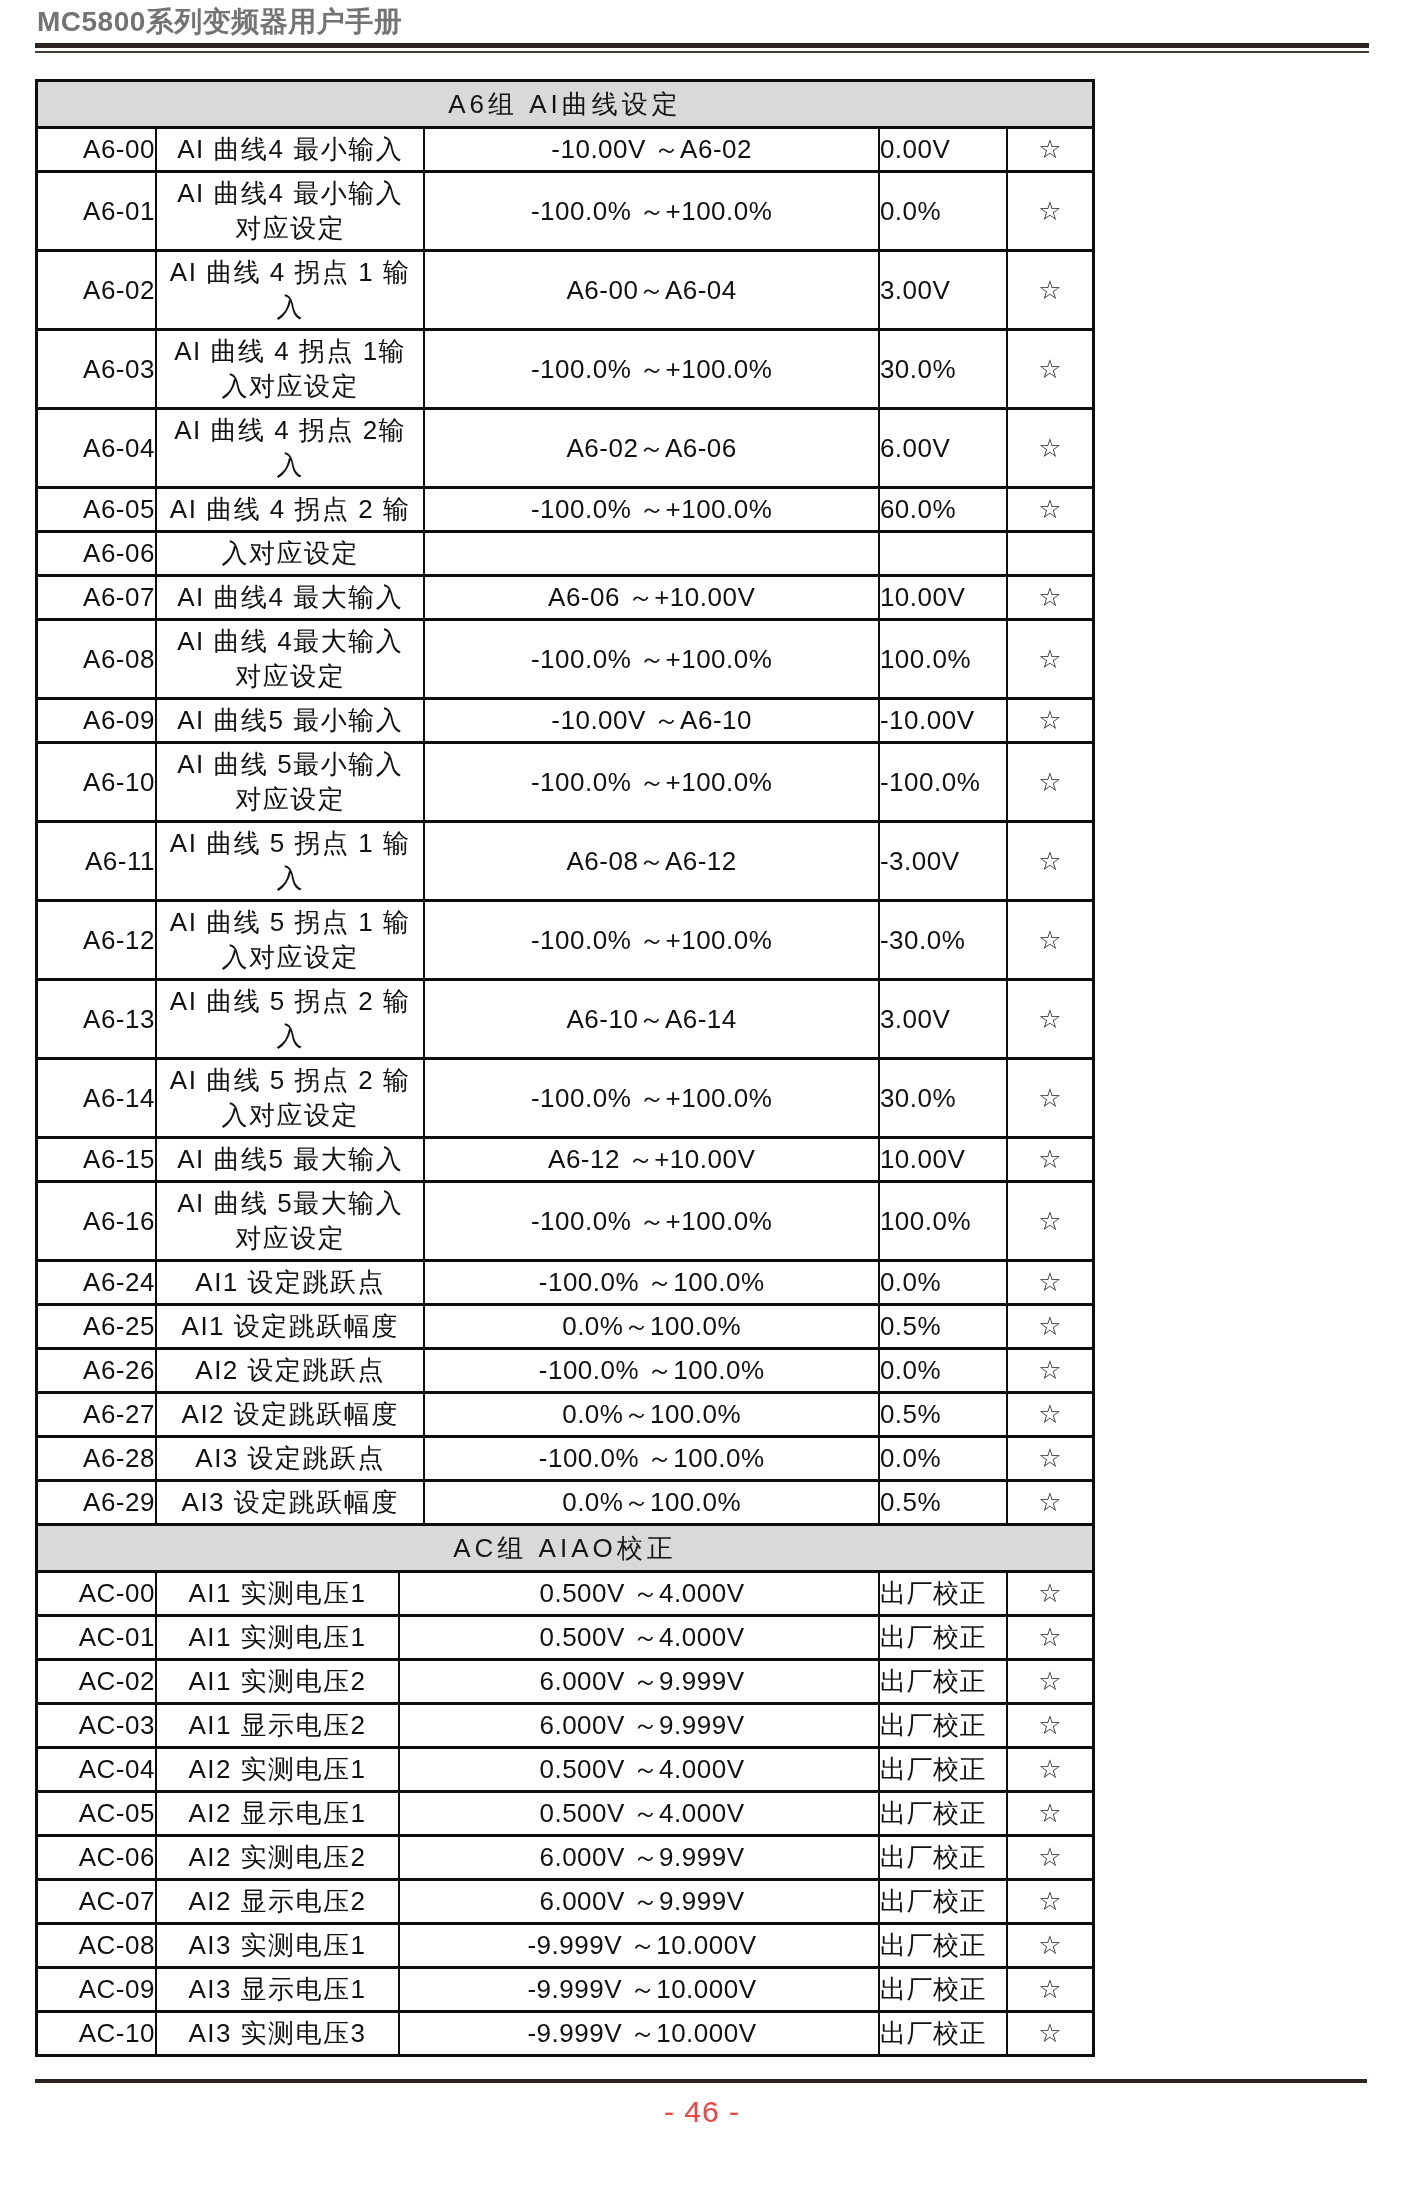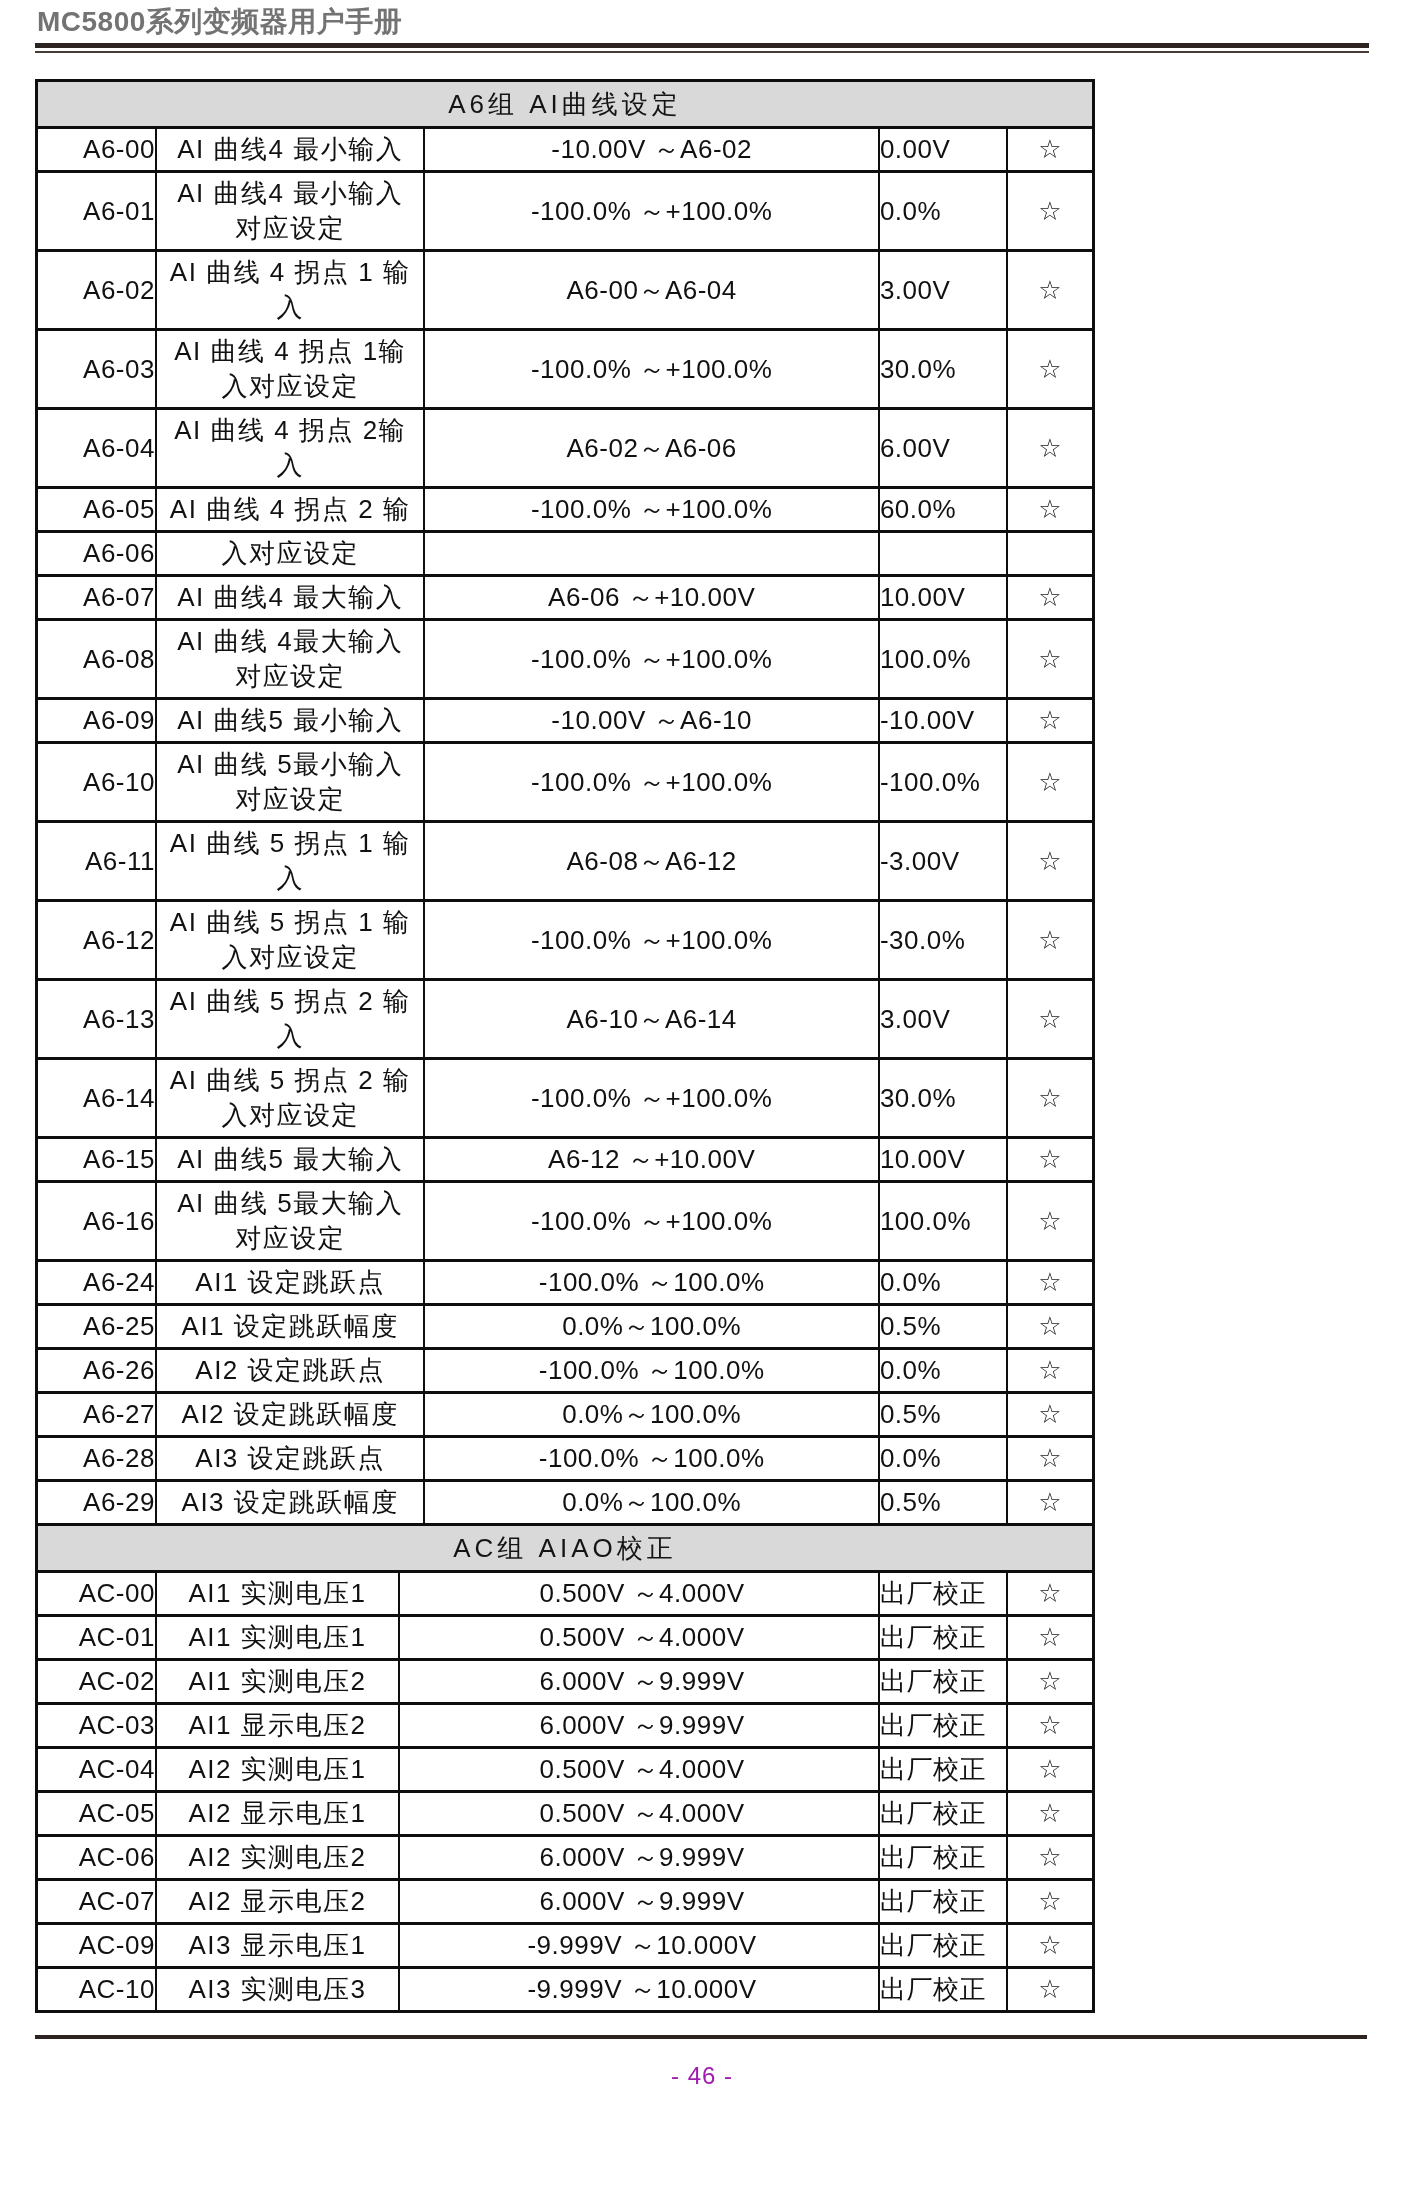--- a/index.html
+++ b/index.html
@@ -75,25 +75,25 @@
   .t-ac .c-range { padding-left: 6px; }
   .c-def   { text-align: left; letter-spacing: 0.5px; margin-left: 7px; }
   .c-star  { text-align: center; font-size: 31px; color: #1a1a1a; }
   
   .footer-rule {
     margin-top: 22px;
     border-top: 4px solid #2d2320;
     width: 1332px;
   }
   .page-number {
-    margin-top: 23px;
+    margin-top: 12px;
     text-align: center;
-    font-size: 24px;
+    font-size: 30px;
     letter-spacing: 1px;
-    color: #a21caf;
+    color: #ef4444;
   }
 </style>
 </head>
 <body>
 
 <div class="page">
 
   <header>
     <div class="doc-title">MC5800系列变频器用户手册</div>
     <div class="header-rule"></div>
@@ -350,20 +350,27 @@
     <td class="c-star">☆</td>
   </tr>
           <tr>
     <td class="c-code">AC-07</td>
     <td class="c-name">AI2 显示电压2</td>
     <td class="c-range">6.000V ～9.999V</td>
     <td class="c-def">出厂校正</td>
     <td class="c-star">☆</td>
   </tr>
           <tr>
+    <td class="c-code">AC-08</td>
+    <td class="c-name">AI3 实测电压1</td>
+    <td class="c-range">-9.999V ～10.000V</td>
+    <td class="c-def">出厂校正</td>
+    <td class="c-star">☆</td>
+  </tr>
+          <tr>
     <td class="c-code">AC-09</td>
     <td class="c-name">AI3 显示电压1</td>
     <td class="c-range">-9.999V ～10.000V</td>
     <td class="c-def">出厂校正</td>
     <td class="c-star">☆</td>
   </tr>
           <tr>
     <td class="c-code">AC-10</td>
     <td class="c-name">AI3 实测电压3</td>
     <td class="c-range">-9.999V ～10.000V</td>

